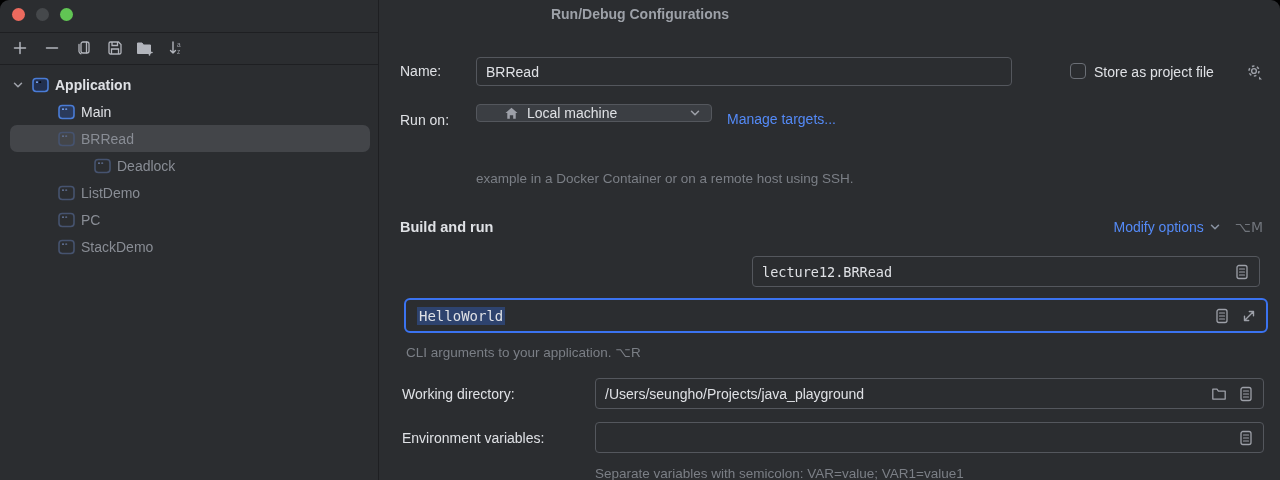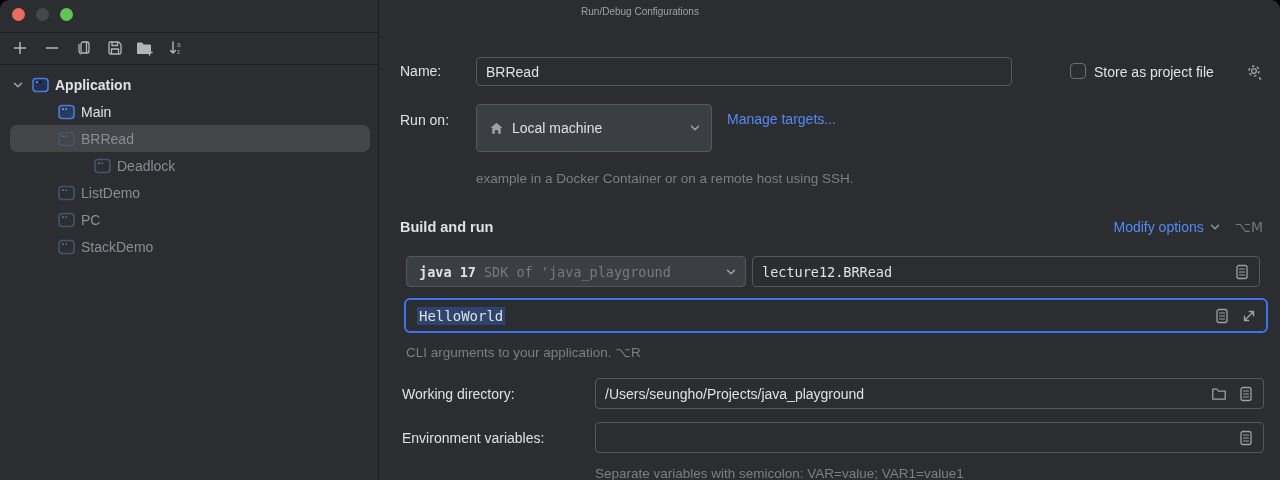--- a/index.html
+++ b/index.html
@@ -4,21 +4,21 @@
 <style>
   html,body{margin:0;padding:0;background:#000;}
   body{width:1280px;height:480px;overflow:hidden;font-family:"Liberation Sans",sans-serif;}
   .window{position:relative;width:1280px;height:480px;background:#2b2d30;border-radius:9px 9px 0 0;overflow:hidden;color:#dfe1e5;}
   .abs{position:absolute;}
   
   .traffic{position:absolute;top:8px;width:13px;height:13px;border-radius:50%;}
   .t-red{left:12px;background:#ec6a5e;}
   .t-yellow{left:36px;background:#45484b;}
   .t-green{left:60px;background:#61c554;}
-  .win-title{position:absolute;top:6px;left:0;width:1280px;text-align:center;font-size:10px;font-weight:normal;color:#9da1a8;}
+  .win-title{position:absolute;top:6px;left:0;width:1280px;text-align:center;font-size:14px;font-weight:bold;color:#9da1a8;}
   
   .v-divider{position:absolute;left:378px;top:0;width:1px;height:480px;background:#1e1f22;}
   .h-divider1{position:absolute;left:0;top:32px;width:378px;height:1px;background:#1e1f22;}
   .h-divider2{position:absolute;left:0;top:64px;width:378px;height:1px;background:#1e1f22;}
   
   .tb-icon{position:absolute;top:40px;width:16px;height:16px;color:#b2b5bc;}
   .tb-icon svg{display:block;}
   
   .tree-row{position:absolute;height:27px;display:flex;align-items:center;font-size:14px;}
   .tree-sel{position:absolute;left:10px;top:125px;width:360px;height:27px;background:#434549;border-radius:7px;}
@@ -170,21 +170,21 @@
   <div class="label" style="left:1094px;top:64px;">Store as project file</div>
   <div class="abs" style="left:1246px;top:63px;color:#9da0a8;">
     <svg width="17" height="17" viewBox="0 0 17 17">
         <circle cx="8" cy="8" r="5" fill="none" stroke="currentColor" stroke-width="1.5" stroke-dasharray="2.6 2.6"></circle>
         <circle cx="8" cy="8" r="2.4" fill="none" stroke="currentColor" stroke-width="1.4"></circle>
         <path d="M13 13.5l3 3h-3z" fill="currentColor"></path>
       </svg>
   </div>
 
   <div class="label" style="left:400px;top:112px;">Run on:</div>
-  <div class="combo" style="left:476px;top:104px;width:236px;height:48px;">
+  <div class="combo" style="left:476px;top:104px;width:236px;height:18px;padding-left:15px;">
     <span style="margin-left:12px;display:flex;color:#9da0a8;">
       <svg width="15" height="15" viewBox="0 0 16 16">
           <path d="M8 1.8 14.4 7.5h-1.9v6.2H9.8V9.8H6.2v3.9H3.5V7.5H1.6Z" fill="currentColor"></path>
         </svg>
     </span>
     <span style="margin-left:8px;">Local machine</span>
     <span class="chev" style="margin-left:auto;margin-right:10px;display:flex;">
       <svg width="12" height="12" viewBox="0 0 12 12">
           <path d="M2.5 4.2 6 7.8 9.5 4.2" fill="none" stroke="currentColor" stroke-width="1.5" stroke-linecap="round" stroke-linejoin="round"></path>
         </svg>
@@ -197,29 +197,20 @@
   <div class="modify-row">
     <span style="color:#548af7;">Modify options</span>
     <span style="margin-left:5px;display:flex;color:#8a93a2;">
       <svg width="12" height="12" viewBox="0 0 12 12">
           <path d="M2.5 4.2 6 7.8 9.5 4.2" fill="none" stroke="currentColor" stroke-width="1.5" stroke-linecap="round" stroke-linejoin="round"></path>
         </svg>
     </span>
     <span class="shortcut" style="margin-left:14px;">⌥M</span>
   </div>
 
-  <div class="combo mono" style="left:406px;top:256px;width:340px;height:31px;">
-    <span style="margin-left:12px;font-weight:bold;">java 17</span>
-    <span style="margin-left:8px;color:#767b83;">SDK of 'java_playground</span>
-    <span class="chev" style="margin-left:auto;margin-right:8px;display:flex;">
-      <svg width="12" height="12" viewBox="0 0 12 12">
-          <path d="M2.5 4.2 6 7.8 9.5 4.2" fill="none" stroke="currentColor" stroke-width="1.5" stroke-linecap="round" stroke-linejoin="round"></path>
-        </svg>
-    </span>
-  </div>
   <div class="field mono" style="left:752px;top:256px;width:508px;height:31px;">
     <span class="txt">lecture12.BRRead</span>
     <span class="right-icons">
       <svg class="icon16" viewBox="0 0 16 16">
           <rect x="3" y="1.5" width="10" height="13" rx="2" fill="none" stroke="currentColor" stroke-width="1.3"></rect>
           <path d="M5.5 5h5M5.5 8h5M5.5 11h5" stroke="currentColor" stroke-width="1.2" stroke-linecap="round"></path>
         </svg>
     </span>
   </div>
 

